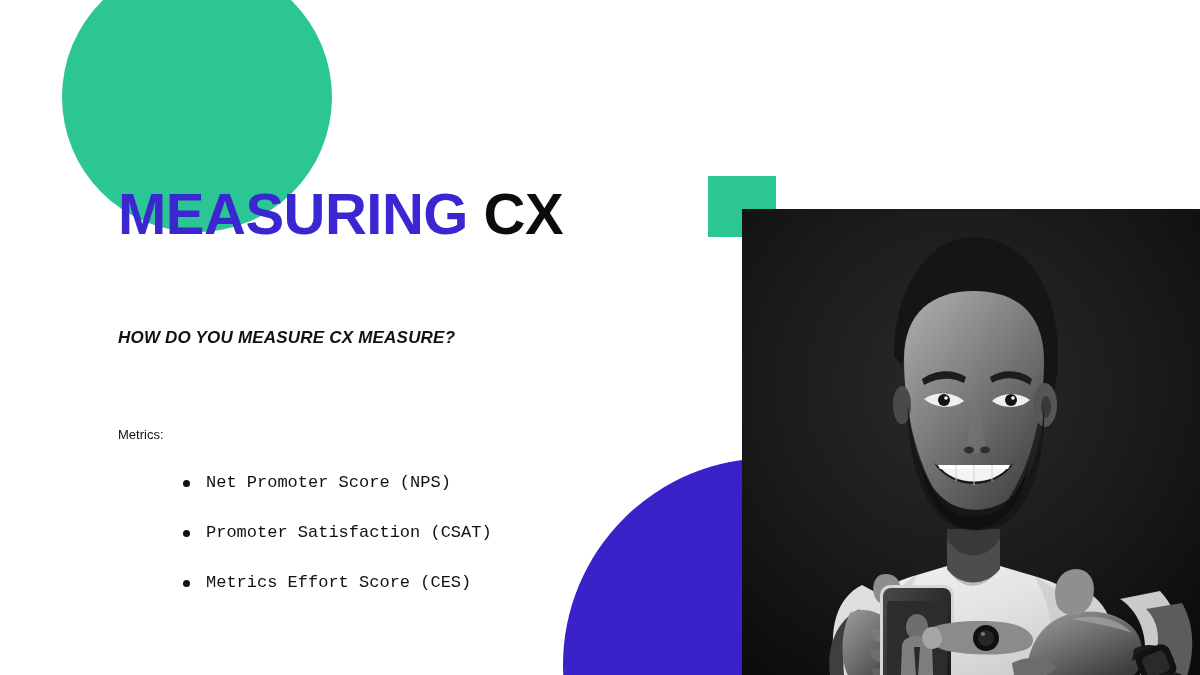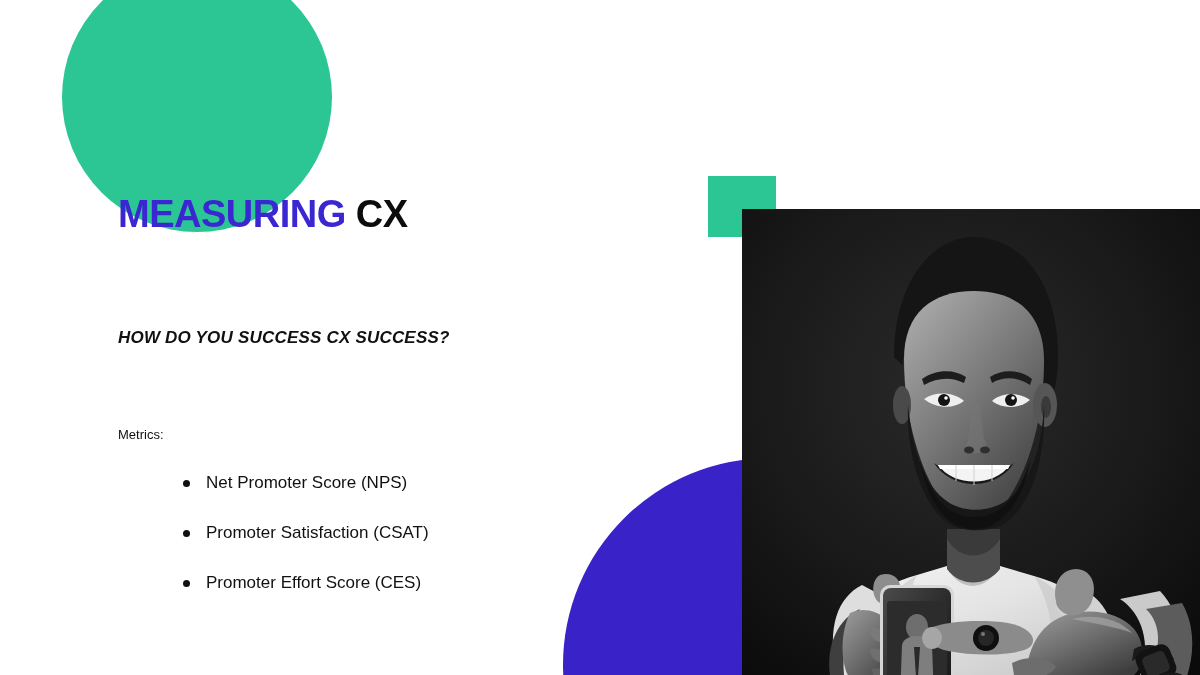--- a/index.html
+++ b/index.html
@@ -49,21 +49,21 @@
 
   
   .text-col {
     position: absolute;
     left: 118px;
     top: 180px;
     width: 520px;
   }
   .slide-title {
     margin: 0;
-    font-size: 38px;
+    font-size: 58px;
     line-height: 68px;
     font-weight: bold;
     letter-spacing: -0.5px;
     white-space: nowrap;
   }
   .slide-title .t-accent { color: #3a27d2; }
   .slide-title .t-dark   { color: #0c0c0c; }
 
   .subtitle {
     margin: 0;
@@ -86,20 +86,21 @@
     color: #111111;
   }
 
   .metrics-list {
     position: absolute;
     left: 60px;
     top: 292px;
     margin: 0;
     padding: 0;
     list-style: none;
+    font-family: Liberation Mono, monospace;
   }
   .metrics-list li {
     position: relative;
     padding-left: 28px;
     font-size: 17px;
     color: #111111;
     height: 50px;
     line-height: 22px;
   }
   .metrics-list li .bullet {
@@ -273,33 +274,33 @@
       <path d="M392 440 C406 432 424 436 432 450 L420 462 C412 450 400 446 390 452 Z" fill="#1a1a1a"></path>
       <rect x="396" y="438" width="36" height="34" rx="9" ry="9" fill="#121212" transform="rotate(-22 414 455)"></rect>
       <rect x="402" y="444" width="24" height="22" rx="5" ry="5" fill="#2a2a2a" transform="rotate(-22 414 455)"></rect>
       <path d="M418 466 C430 460 444 464 450 476 L438 486 C432 474 424 470 414 476 Z" fill="#181818"></path>
     </svg>
   </div>
 
   <div class="text-col">
     <h1 class="slide-title"><span class="t-accent">MEASURING&nbsp;</span><span class="t-dark">CX</span></h1>
 
-    <p class="subtitle">HOW DO YOU SUCCESS CX SUCCESS?</p>
+    <p class="subtitle">HOW DO YOU MEASURE CX MEASURE?</p>
 
     <div class="metrics-label">Metrics:</div>
 
     <ul class="metrics-list">
       <li>
         <span class="bullet"></span>
         <span>Net Promoter Score (NPS)</span>
       </li>
       <li>
         <span class="bullet"></span>
         <span>Promoter Satisfaction (CSAT)</span>
       </li>
       <li>
         <span class="bullet"></span>
-        <span>Promoter Effort Score (CES)</span>
+        <span>Metrics Effort Score (CES)</span>
       </li>
     </ul>
   </div>
 
 </div>
 
 </body></html>

